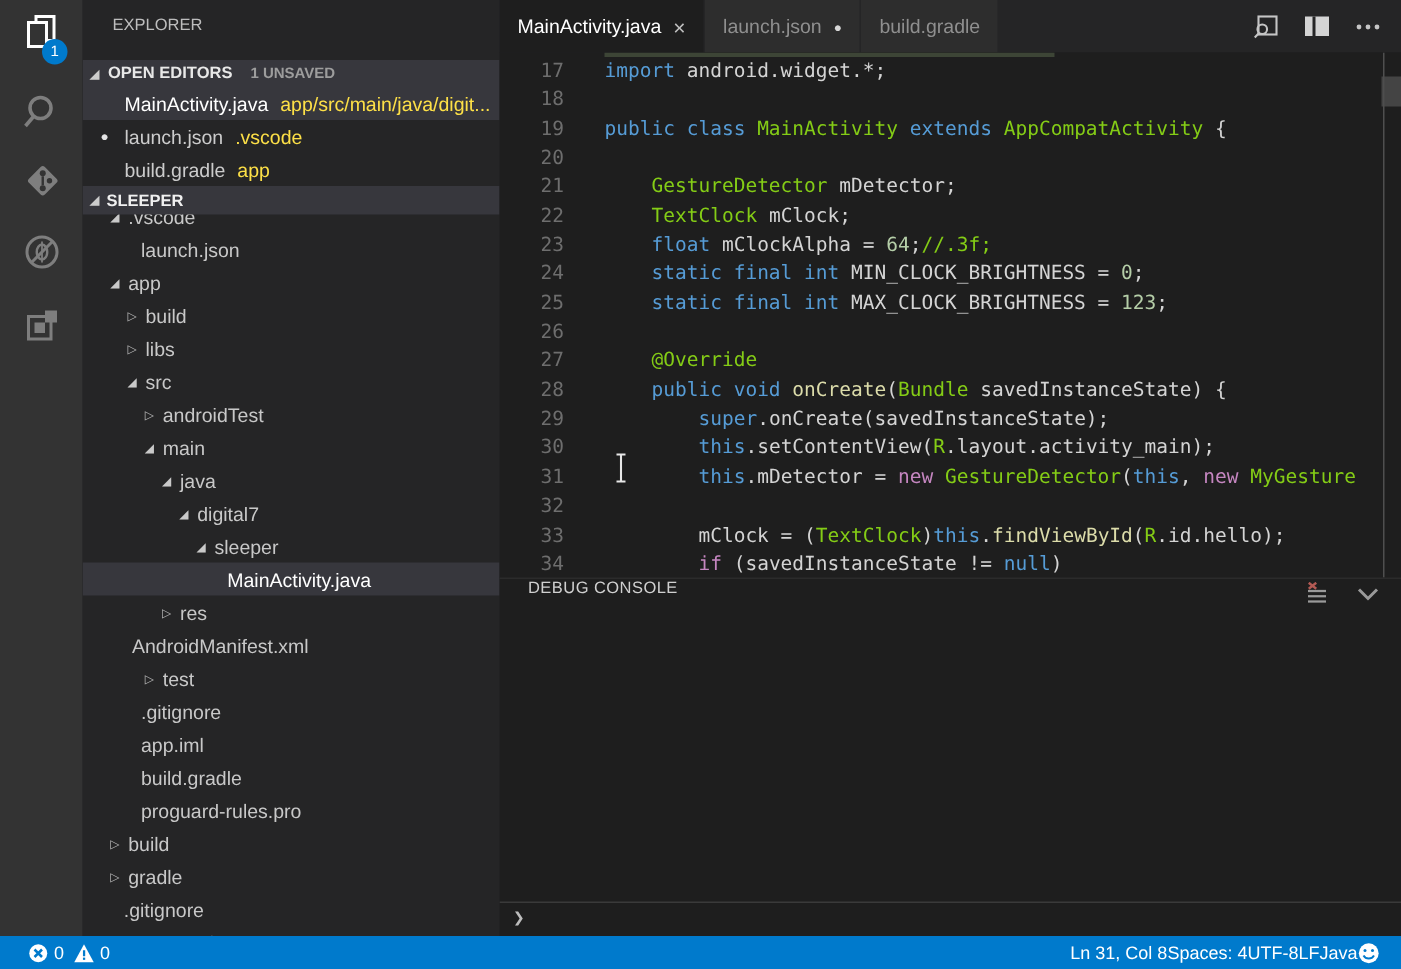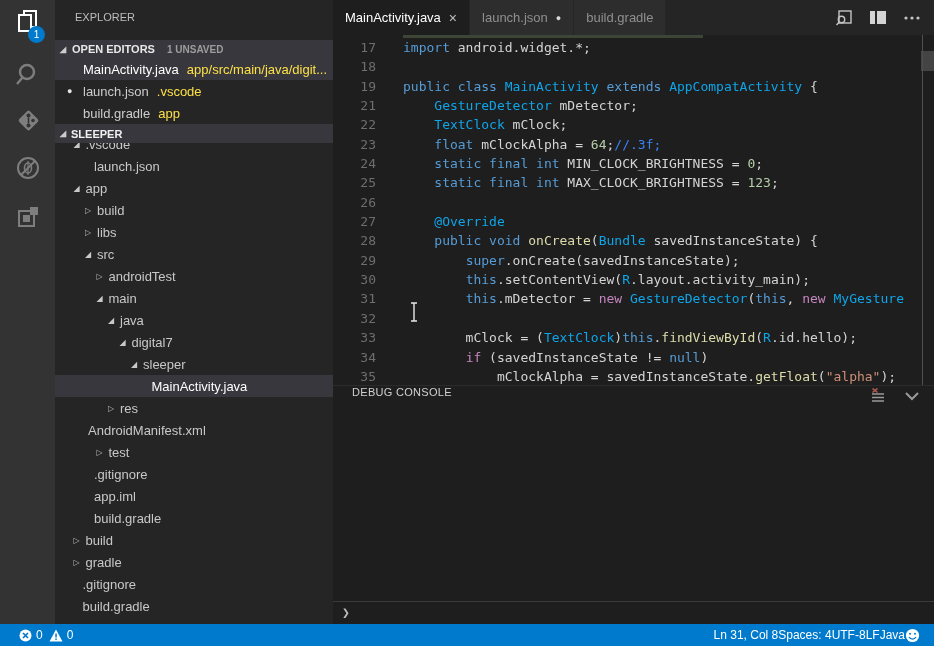--- a/index.html
+++ b/index.html
@@ -50,25 +50,25 @@
   .tab-actions .act { display:flex; align-items:center; justify-content:center; width:20px; height:20px; }
 
   
   .editor { position:absolute; left:0; right:0; top:35px; height:385px; background:#1e1e1e; overflow:hidden; }
   .code { position:absolute; left:0; top:3px; right:0; }
   .line { height:19.35px; line-height:19.35px; white-space:pre;
           font-family:"DejaVu Sans Mono", monospace; font-size:13px; color:#d4d4d4; }
   .ln { display:inline-block; width:43px; text-align:right; margin-right:27px; color:#6e6e6e; }
   .tk-kw  { color:#569cd6; }
   .tk-ctl { color:#c586c0; }
-  .tk-type{ color:#0ea5e9; }
+  .tk-type{ color:#84cc16; }
   .tk-mth { color:#dcdcaa; }
   .tk-num { color:#b5cea8; }
   .tk-str { color:#ce9178; }
-  .tk-cmt { color:#3b82f6; }
+  .tk-cmt { color:#84cc16; }
   .tk-fg  { color:#d4d4d4; }
   .line16-sliver { position:absolute; left:70px; top:0; width:300px; height:3px; background:#3d4536; }
   .ruler { position:absolute; left:589px; top:0; bottom:0; width:1px; background:#4f4f4f; }
   .vslider { position:absolute; right:0; top:16px; width:13px; height:20px; background:#4d4d4d; opacity:.8; }
   .hscroll { position:absolute; left:67px; top:368px; width:412px; height:10px; background:rgba(121,121,121,.38); }
   .ibeam { position:absolute; left:75px; top:266px; }
 
   
   .panel { position:absolute; left:0; right:0; top:385px; bottom:0; background:#1e1e1e; border-top:1px solid #2b2b2b; }
   .panel-header { position:absolute; left:0; right:0; top:0; height:30px; display:flex; align-items:flex-start; }
@@ -262,20 +262,26 @@
         <div class="tree-row">
           <div class="" style="display: flex; align-items: center; padding-left: 30px;">
             <span class="spacer-file"></span>
             <span>app.iml</span>
           </div>
         </div>
         <div class="tree-row">
           <div class="" style="display: flex; align-items: center; padding-left: 30px;">
             <span class="spacer-file"></span>
             <span>build.gradle</span>
+          </div>
+        </div>
+        <div class="tree-row">
+          <div class="" style="display: flex; align-items: center; padding-left: 30px;">
+            <span class="spacer-file"></span>
+            <span>proguard-rules.pro</span>
           </div>
         </div>
         <div class="tree-row">
           <div class="" style="display: flex; align-items: center; padding-left: 18.5px;">
             <span class="tw">▷</span>
             <span>build</span>
           </div>
         </div>
         <div class="tree-row">
           <div class="" style="display: flex; align-items: center; padding-left: 18.5px;">
@@ -337,20 +343,21 @@
         </span>
       </div>
     </div>
 
     <div class="editor">
       <div class="line16-sliver"></div>
       <div class="code" id="code">
           <div class="line"><span class="ln">17</span><span class="tk-kw">import</span><span class="tk-fg"> android.widget.*;</span></div>
           <div class="line"><span class="ln">18</span></div>
           <div class="line"><span class="ln">19</span><span class="tk-kw">public class </span><span class="tk-type">MainActivity</span><span class="tk-fg"> </span><span class="tk-kw">extends</span><span class="tk-fg"> </span><span class="tk-type">AppCompatActivity</span><span class="tk-fg"> {</span></div>
+          <div class="line"><span class="ln">20</span></div>
           <div class="line"><span class="ln">21</span><span class="tk-fg">    </span><span class="tk-type">GestureDetector</span><span class="tk-fg"> mDetector;</span></div>
           <div class="line"><span class="ln">22</span><span class="tk-fg">    </span><span class="tk-type">TextClock</span><span class="tk-fg"> mClock;</span></div>
           <div class="line"><span class="ln">23</span><span class="tk-fg">    </span><span class="tk-kw">float</span><span class="tk-fg"> mClockAlpha = </span><span class="tk-num">64</span><span class="tk-fg">;</span><span class="tk-cmt">//.3f;</span></div>
           <div class="line"><span class="ln">24</span><span class="tk-fg">    </span><span class="tk-kw">static final int</span><span class="tk-fg"> MIN_CLOCK_BRIGHTNESS = </span><span class="tk-num">0</span><span class="tk-fg">;</span></div>
           <div class="line"><span class="ln">25</span><span class="tk-fg">    </span><span class="tk-kw">static final int</span><span class="tk-fg"> MAX_CLOCK_BRIGHTNESS = </span><span class="tk-num">123</span><span class="tk-fg">;</span></div>
           <div class="line"><span class="ln">26</span></div>
           <div class="line"><span class="ln">27</span><span class="tk-fg">    </span><span class="tk-type">@Override</span></div>
           <div class="line"><span class="ln">28</span><span class="tk-fg">    </span><span class="tk-kw">public void </span><span class="tk-mth">onCreate</span><span class="tk-fg">(</span><span class="tk-type">Bundle</span><span class="tk-fg"> savedInstanceState) {</span></div>
           <div class="line"><span class="ln">29</span><span class="tk-fg">        </span><span class="tk-kw">super</span><span class="tk-fg">.onCreate(savedInstanceState);</span></div>
           <div class="line"><span class="ln">30</span><span class="tk-fg">        </span><span class="tk-kw">this</span><span class="tk-fg">.setContentView(</span><span class="tk-type">R</span><span class="tk-fg">.layout.activity_main);</span></div>

